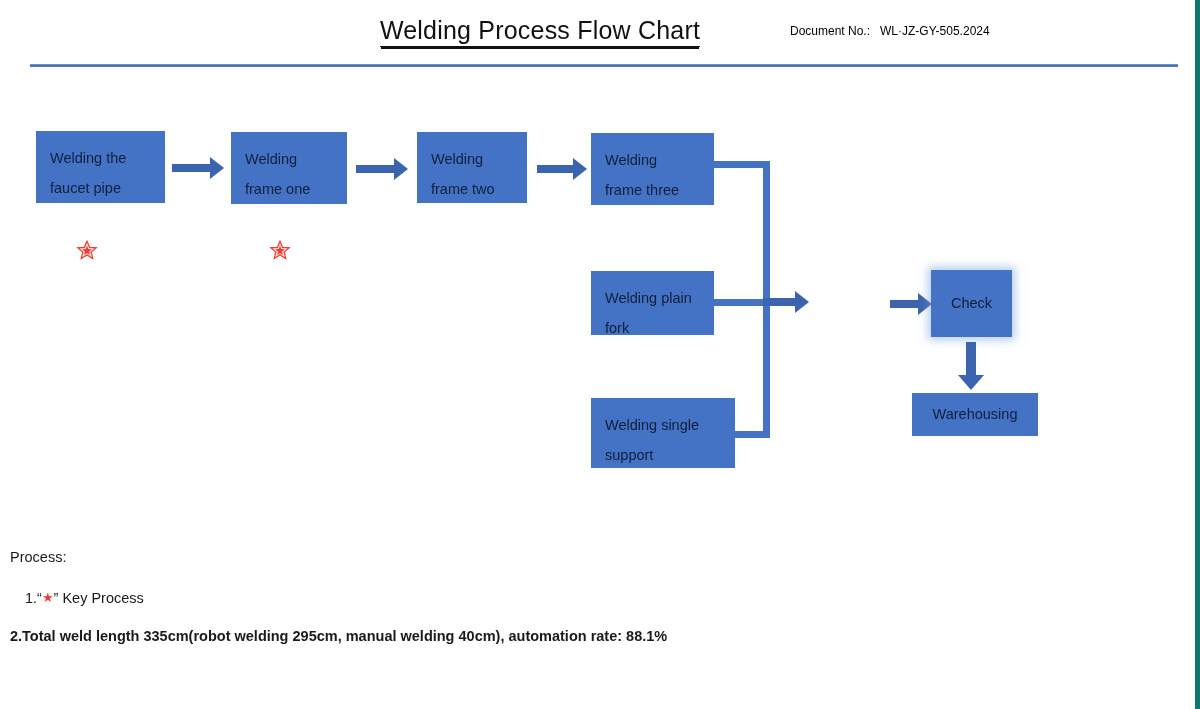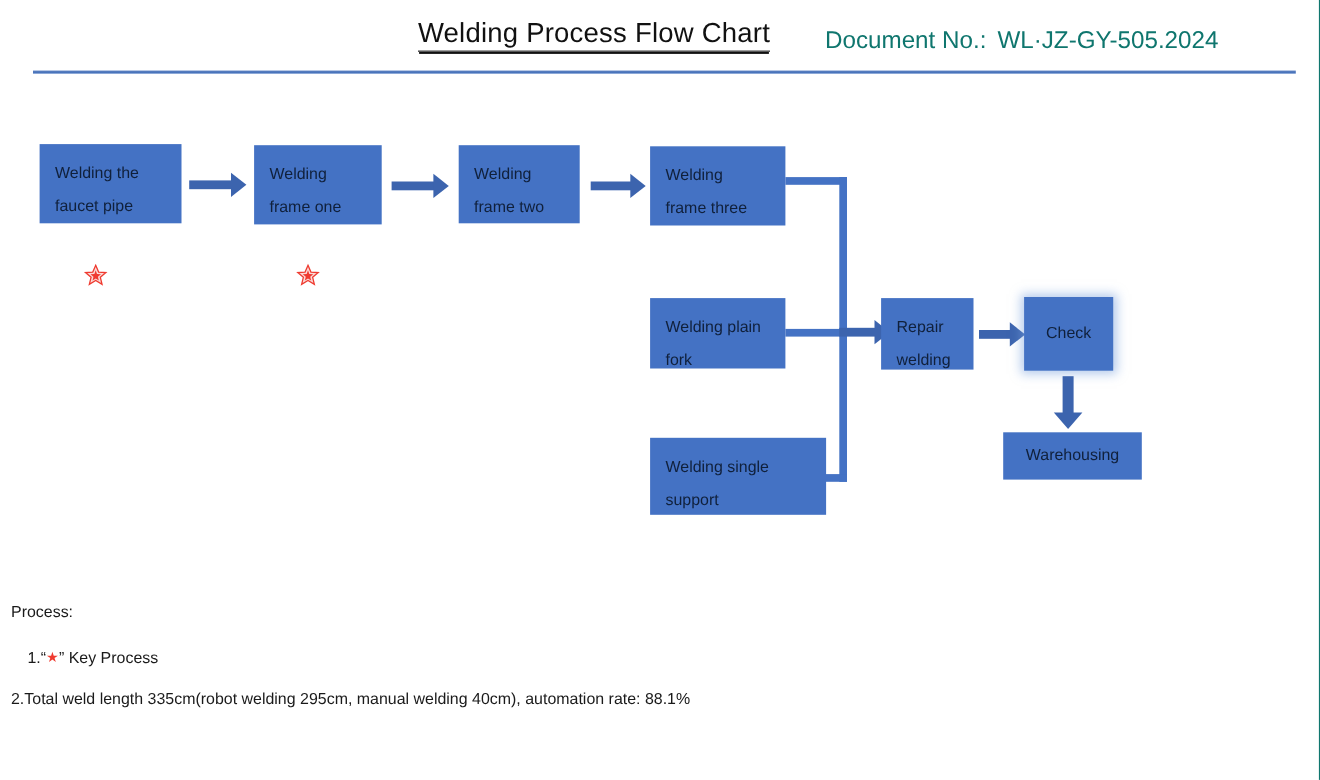--- a/index.html
+++ b/index.html
@@ -9,21 +9,21 @@
   }
   body {
     font-family: "Liberation Sans", sans-serif;
   }
   #page {
     position: relative;
     width: 1200px;
     height: 709px;
     background: #ffffff;
     overflow: hidden;
-    border-right: 1px solid #0f766e;
+    border-right: 5px solid #0f766e;
     box-sizing: border-box;
   }
 
   
   #header-title {
     position: absolute;
     left: 350px;
     top: 16px;
     width: 380px;
     text-align: center;
@@ -32,24 +32,24 @@
     letter-spacing: 0.2px;
     white-space: nowrap;
   }
   #header-title .dbl-underline {
     border-bottom: 1px solid #111;
     box-shadow: 0 3px 0 -1px #111;
     padding-bottom: 2px;
   }
   #doc-no {
     position: absolute;
-    left: 750px;
+    left: 790px;
     top: 24px;
-    font-size: 22px;
-    color: #0f766e;
+    font-size: 12px;
+    color: #000000;
     white-space: nowrap;
   }
   #doc-no .doc-label { margin-right: 10px; }
   #header-rule {
     position: absolute;
     left: 30px;
     top: 64px;
     width: 1148px;
     height: 3px;
     background: linear-gradient(to bottom, #8fa9d6 0%, #3f6bb5 45%, #5f86c8 100%);
@@ -215,25 +215,23 @@
   <div class="seg" style="left:714px; top:299px; width:56px; height:7px;"></div>
 
   <div class="arrow-right" style="left:763px; top:291px; width:46px;">
     <div class="shaft" style="width:34px;"></div>
     <div class="head"></div>
   </div>
 
   <div class="node" style="left:591px; top:271px; width:123px; height:64px;">Welding plain
 fork</div>
 
-  <div class="node" style="left:591px; top:398px; width:160px; height:70px;">Welding single
+  <div class="node" style="left:591px; top:398px; width:144px; height:70px;">Welding single
 support</div>
 
-  <div class="node" style="left:801px; top:271px; width:84px; height:65px;">Repair
-welding</div>
 
   <div class="arrow-right" style="left:890px; top:293px; width:42px;">
     <div class="shaft" style="width:30px;"></div>
     <div class="head"></div>
   </div>
 
   <div class="node center shadowed" style="left:931px; top:270px; width:81px; height:67px;">Check</div>
 
   <div class="arrow-down" style="left:958px; top:342px; height:48px;">
     <div class="shaft" style="height:34px;"></div>
@@ -241,15 +239,15 @@
   </div>
 
   <div class="node center" style="left:912px; top:393px; width:126px; height:43px;">Warehousing</div>
 
   <div class="remark" style="left:10px; top:549px;">Process:</div>
 
   <div class="remark" style="left:25px; top:590px;">
     <span>1.“</span><span class="inline-star">★</span><span>” Key Process</span>
   </div>
 
-  <div class="remark" style="left:10px; top:628px;">2.Total weld length 335cm(robot welding 295cm, manual welding 40cm), automation rate: 88.1%</div>
+  <div class="remark" style="left:10px; top:628px;font-weight:bold;">2.Total weld length 335cm(robot welding 295cm, manual welding 40cm), automation rate: 88.1%</div>
 
 </div>
 
 </body></html>

